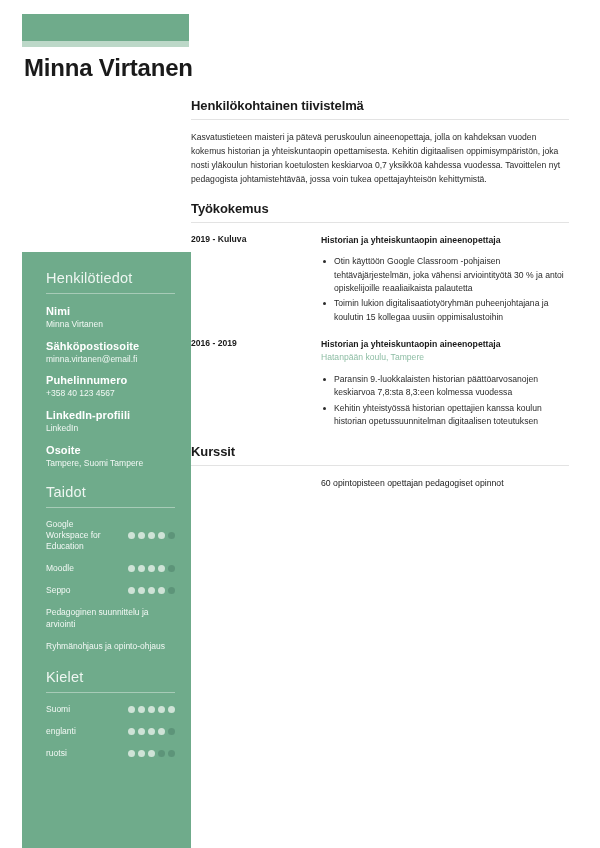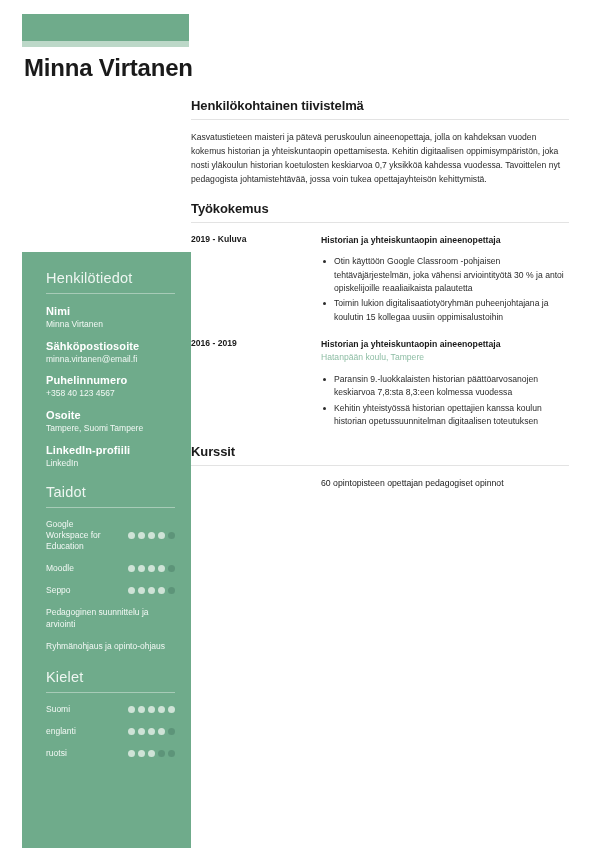--- a/index.html
+++ b/index.html
@@ -242,26 +242,26 @@
           </div>
           <div class="field">
             <div class="field-label">Sähköpostiosoite</div>
             <div class="field-value">minna.virtanen@email.fi</div>
           </div>
           <div class="field">
             <div class="field-label">Puhelinnumero</div>
             <div class="field-value">+358 40 123 4567</div>
           </div>
           <div class="field">
+            <div class="field-label">LinkedIn-profiili</div>
+            <div class="field-value">LinkedIn</div>
+          </div>
+          <div class="field">
             <div class="field-label">Osoite</div>
             <div class="field-value">Tampere, Suomi Tampere</div>
-          </div>
-          <div class="field">
-            <div class="field-label">LinkedIn-profiili</div>
-            <div class="field-value">LinkedIn</div>
           </div>
         </div>
     </section>
 
     <section class="side-section">
       <div class="side-title">Taidot</div>
       <div class="side-rule"></div>
       <div id="skill-rows">
           <div class="rate-row">
             <span class="rate-label">Google Workspace for Education</span>

